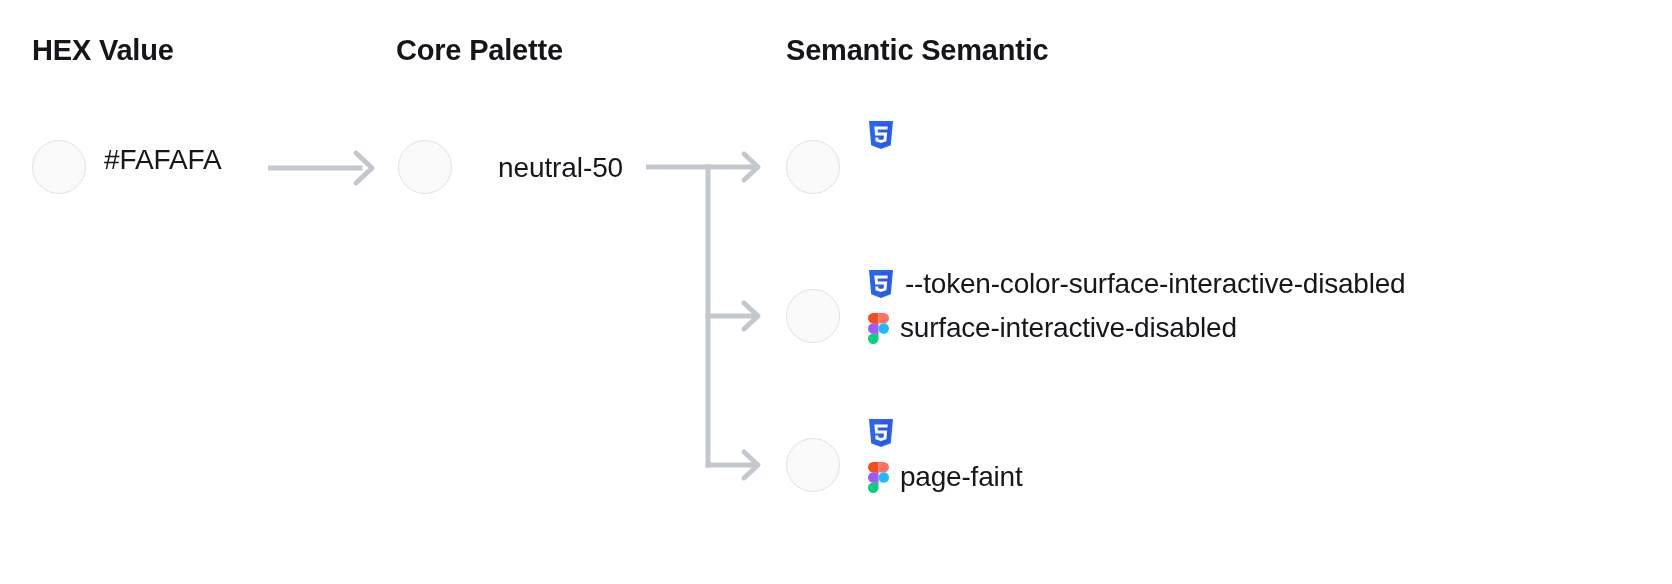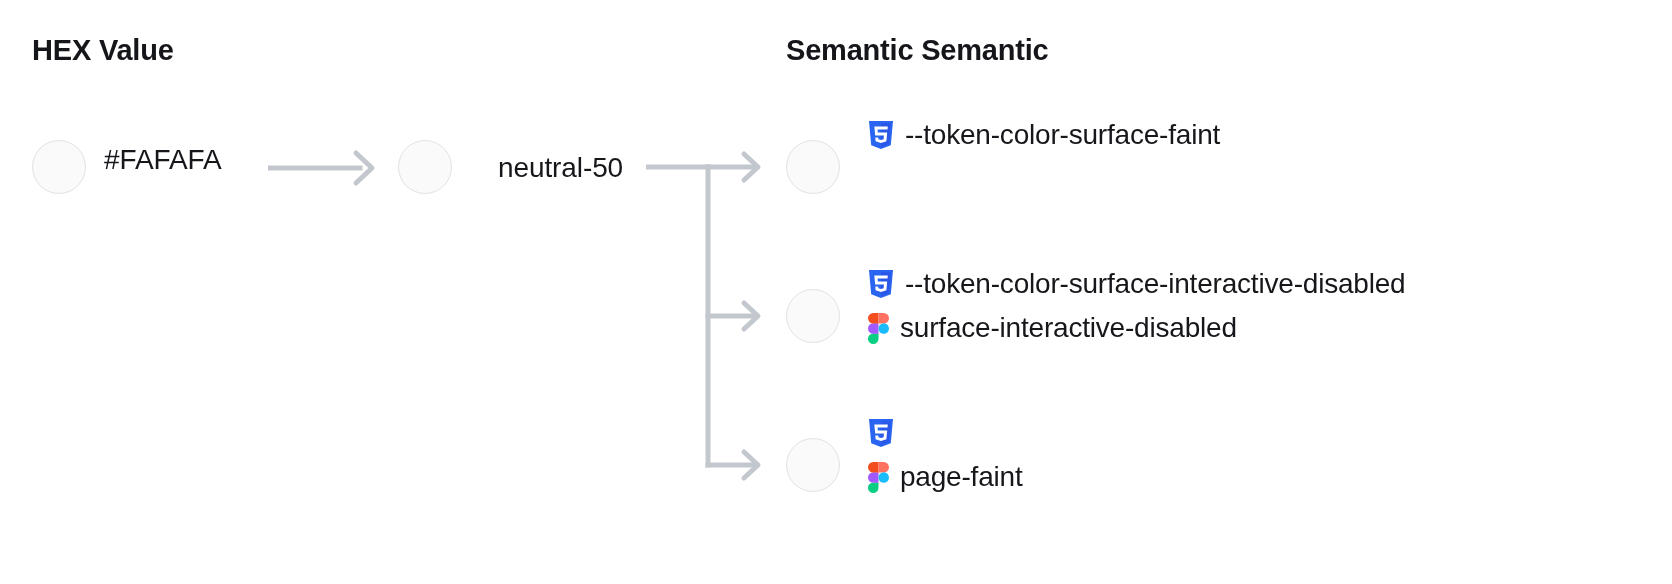--- a/index.html
+++ b/index.html
@@ -92,20 +92,21 @@
   }
   .icon-css  { width: 26px; height: 30px; }
   .icon-figma{ width: 21px; height: 31px; }
 </style>
 </head>
 <body>
 
 <div class="canvas">
 
   <div id="head-hex" class="col-head">HEX Value</div>
+  <div id="head-core" class="col-head">Core Palette</div>
   <div id="head-semantic" class="col-head">Semantic Semantic</div>
 
   <div class="swatch" style="left:32px; top:140px; background:#FAFAFA;"></div>
   <div class="value-label" style="left:104px; top:146px;">#FAFAFA</div>
 
   <svg class="connector" style="left:268px; top:147px;" width="108" height="42" viewBox="0 0 108 42">
     <path d="M2 21 H 92" stroke="#C3C7CE" stroke-width="5" stroke-linecap="square" fill="none"></path>
     <path d="M88 6 L 104 21 L 88 36" stroke="#C3C7CE" stroke-width="5" stroke-linecap="round" stroke-linejoin="round" fill="none"></path>
   </svg>
 
@@ -131,21 +132,20 @@
   <div class="swatch" style="left:786px; top:140px; background:#FAFAFA;"></div>
   <div class="token-row" style="top:113px;">
     <div class="token-line">
       <span class="icon icon-css">
         <svg viewBox="0 0 26 30" width="26" height="30">
           <path d="M1 1 L25 1 L22.8 25.2 L12.9 29 L3.2 25.2 Z" fill="#2965F1"></path>
           <path d="M13 3.2 L13 27 L21 23.8 L22.9 3.2 Z" fill="#2B57E8"></path>
           <path d="M6.3 6.4 L19.8 6.4 L19.5 9.6 L9.6 9.6 L9.8 12.4 L19.2 12.4 L18.4 21.2 L13 22.9 L7.6 21.2 L7.3 17.4 L10.2 17.4 L10.4 19.3 L13 20.1 L15.6 19.3 L15.9 15.5 L7.2 15.5 Z" fill="#FFFFFF"></path>
         </svg>
       </span>
-      <span class="label">--token-color-surface-faint</span>
     </div>
   </div>
 
   <div class="swatch" style="left:786px; top:289px; background:#FAFAFA;"></div>
   <div class="token-row" style="top:262px;">
     <div class="token-line">
       <span class="icon icon-css">
         <svg viewBox="0 0 26 30" width="26" height="30">
           <path d="M1 1 L25 1 L22.8 25.2 L12.9 29 L3.2 25.2 Z" fill="#2965F1"></path>
           <path d="M13 3.2 L13 27 L21 23.8 L22.9 3.2 Z" fill="#2B57E8"></path>

